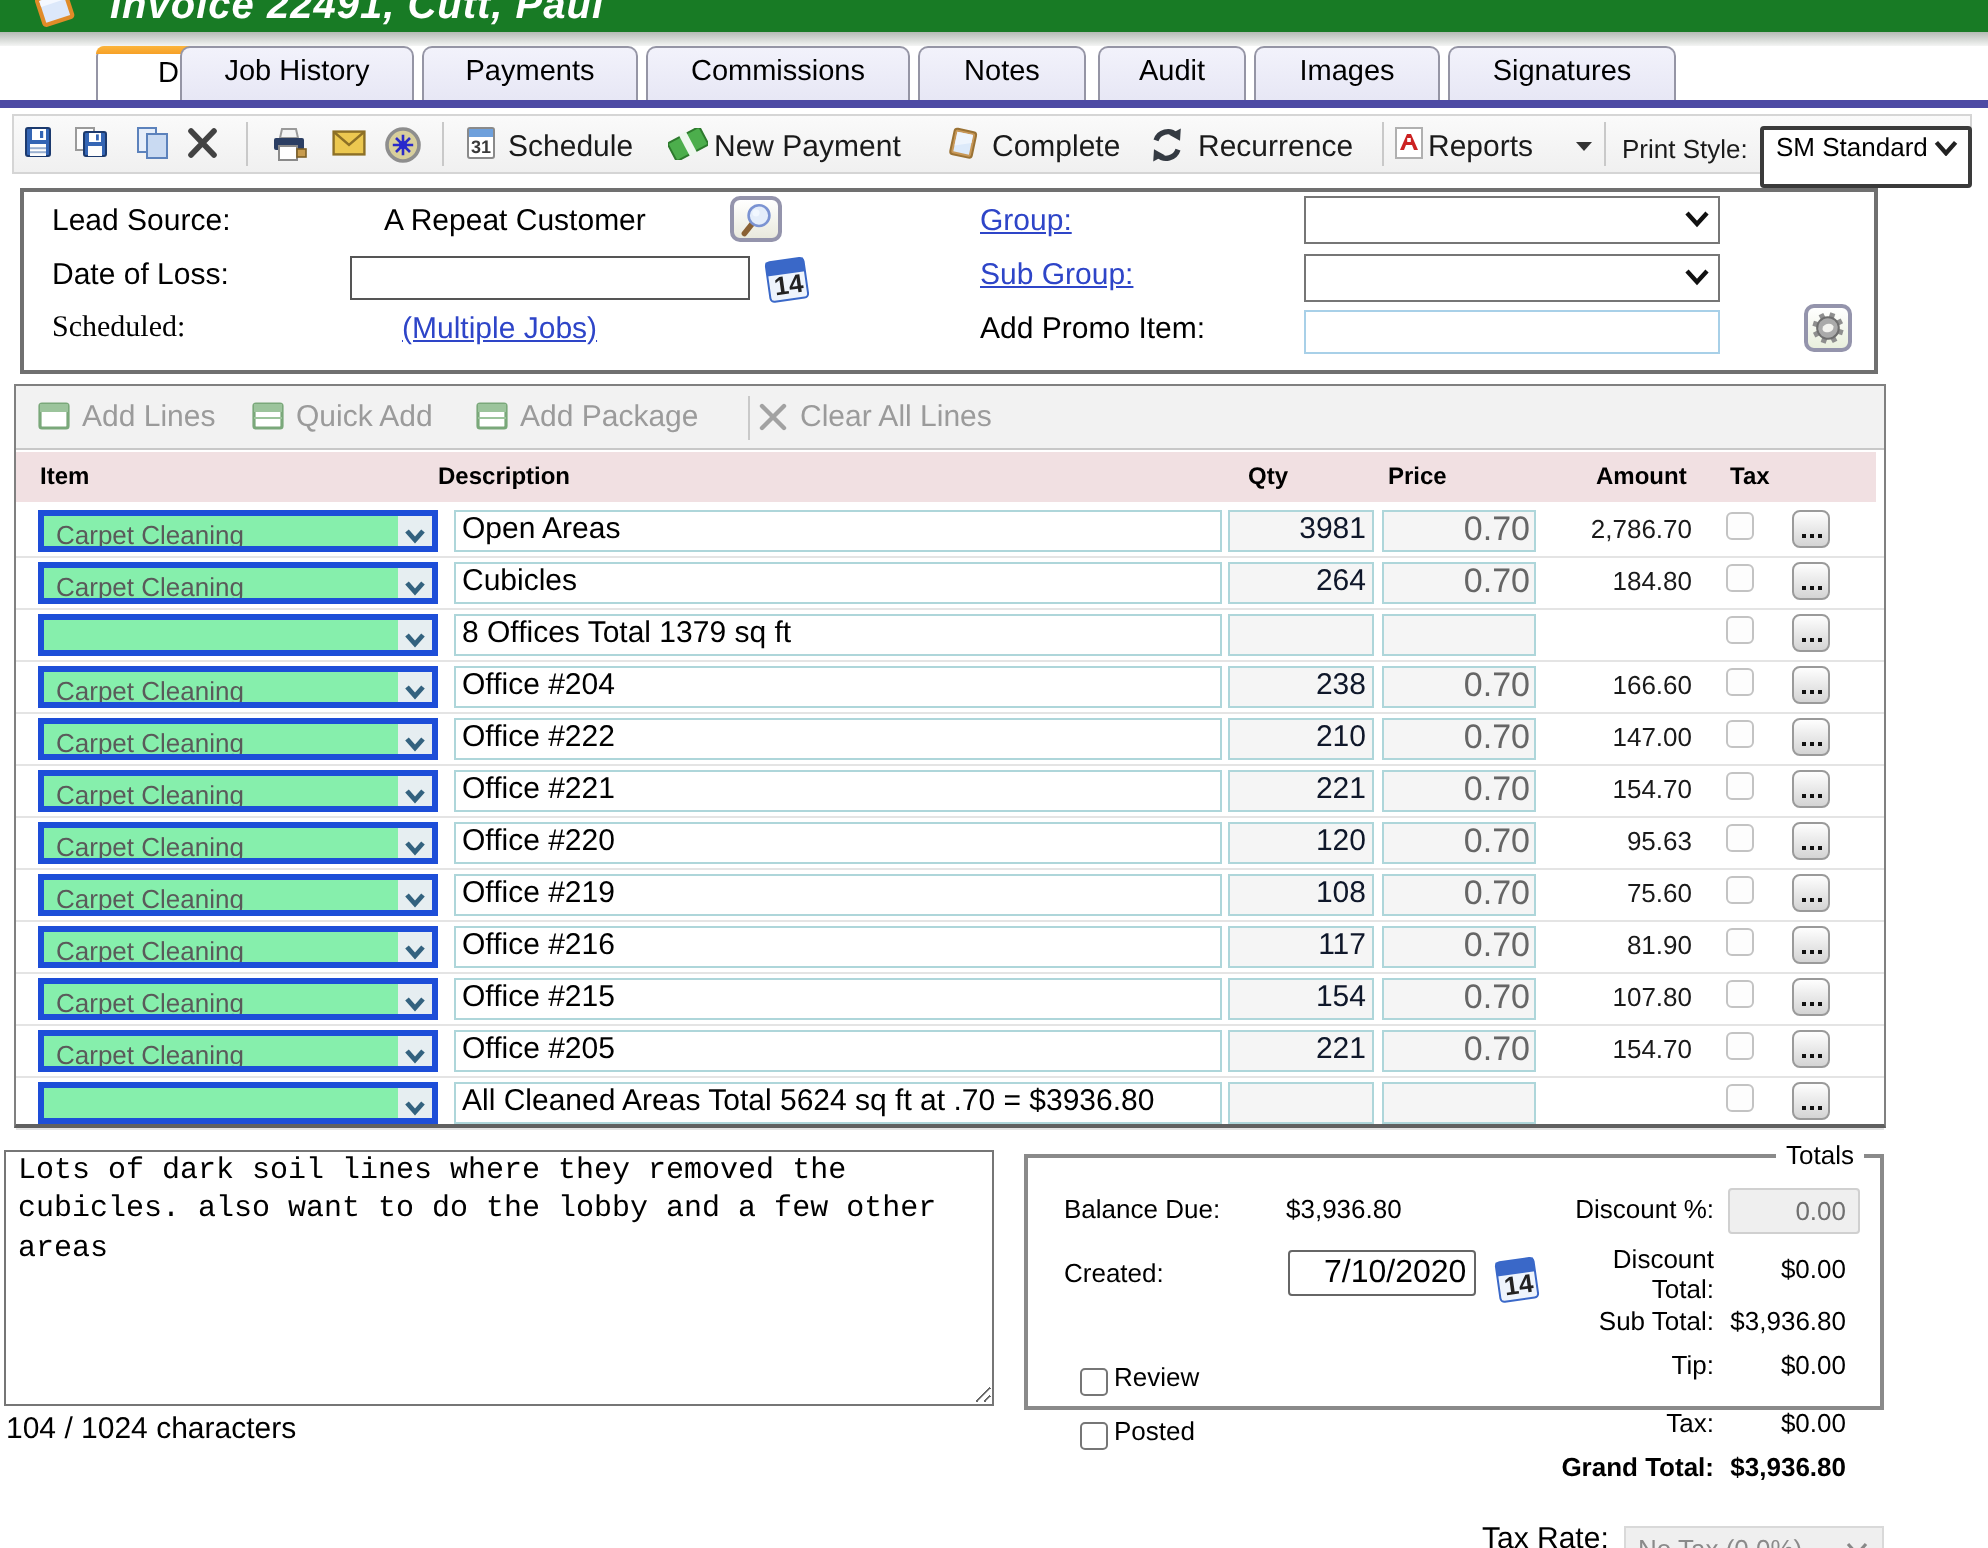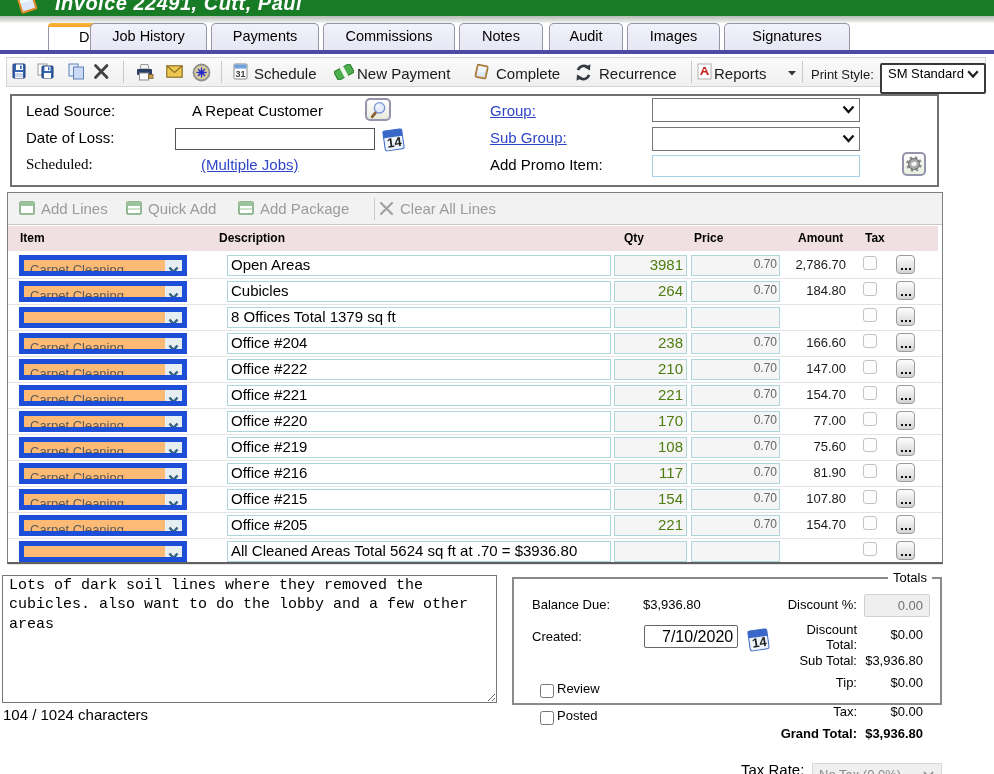--- a/index.html
+++ b/index.html
@@ -36,33 +36,33 @@
   
   #linespanel{position:absolute;left:7px;top:192px;width:936px;height:372px;box-sizing:border-box;
     border:1px solid #808080;border-bottom:2px solid #606060;background:#fff;}
   #linetb{position:absolute;left:0;top:0;width:100%;height:32px;box-sizing:border-box;
     background:#f2f2f2;border-bottom:1px solid #c8c8c8;}
   #linetb .t{position:absolute;top:7px;font-size:15px;color:#9b9b9b;white-space:nowrap;}
   #lhead{position:absolute;left:0;top:33px;width:930px;height:25px;background:#f1e0e2;
     font-size:12px;font-weight:bold;color:#000;}
   #lhead span{position:absolute;top:5px;}
   .lrow{position:absolute;left:0;width:934px;height:26px;border-bottom:1px solid #e4e4e4;}
-  .isel{position:absolute;left:11px;top:3px;width:168px;height:21px;box-sizing:border-box;
-    border:5px solid #1d4ed8;background:#fdba74;font-size:13px;color:#5a5a5a;
+  .isel{position:absolute;left:11px;top:3px;width:200px;height:21px;box-sizing:border-box;
+    border:3px solid #1d4ed8;background:#86efac;font-size:13px;color:#5a5a5a;
     padding:2px 0 0 6px;white-space:nowrap;overflow:hidden;}
   .isel .ar{position:absolute;right:0;top:0;width:17px;height:19px;background:#e6eef1;
     text-align:center;line-height:6px;}
   .dsc{position:absolute;left:219px;top:3px;width:384px;height:21px;box-sizing:border-box;
     border:1px solid #aed6da;background:#fff;font-size:15px;line-height:15px;color:#000;padding:1px 0 0 3px;
     white-space:nowrap;overflow:hidden;}
   .qty{position:absolute;left:606px;top:3px;width:73px;height:21px;box-sizing:border-box;
-    border:1px solid #aed6da;background:#f5f5f5;font-size:15px;line-height:15px;color:#4d7c0f;text-align:right;
+    border:1px solid #aed6da;background:#f5f5f5;font-size:15px;line-height:15px;color:#0f172a;text-align:right;
     padding:1px 3px 0 0;}
-  .prc{position:absolute;left:683px;top:3px;width:89px;height:21px;box-sizing:border-box;
-    border:1px solid #aed6da;background:#f5f5f5;font-size:12px;line-height:15px;color:#666;text-align:right;
+  .prc{position:absolute;left:683px;top:3px;width:77px;height:21px;box-sizing:border-box;
+    border:1px solid #aed6da;background:#f5f5f5;font-size:17px;line-height:15px;color:#666;text-align:right;
     padding:1px 2px 0 0;}
   .amt{position:absolute;left:758px;top:5px;width:80px;font-size:13px;color:#1a1a1a;text-align:right;}
   .cbx{position:absolute;left:855px;top:4px;width:14px;height:14px;box-sizing:border-box;
     border:1px solid #c3c3c3;border-radius:3px;background:#fdfdfd;}
   .dots{position:absolute;left:888px;top:3px;width:19px;height:19px;box-sizing:border-box;
     border:1px solid #9a9a9a;border-radius:4px;background:linear-gradient(#fefefe,#d4d4d4);
     text-align:center;}
   .dots i{display:inline-block;width:2px;height:2px;background:#111;margin:11px 1px 0 1px;}
   
   #noteta{position:absolute;left:2px;top:575px;width:495px;height:128px;box-sizing:border-box;
@@ -88,21 +88,21 @@
 </div>
 <div id="gradstrip"></div>
 <div id="tabs">
   <div class="tab active" style="left:6px;width:99px;margin-left:42px;">Detail</div>
   <div class="tab" style="left:90px;width:117px;">Job History</div>
   <div class="tab" style="left:211px;width:108px;">Payments</div>
   <div class="tab" style="left:323px;width:132px;">Commissions</div>
   <div class="tab" style="left:459px;width:84px;">Notes</div>
   <div class="tab" style="left:549px;width:74px;">Audit</div>
   <div class="tab" style="left:627px;width:93px;">Images</div>
-  <div class="tab" style="left:724px;width:126px;">Signatures</div>
+  <div class="tab" style="left:724px;width:114px;">Signatures</div>
 </div>
 <div id="purpleline"></div>
 <div id="toolbar">
   <svg class="ic" style="left:5px" width="14" height="16" viewBox="0 0 14 16">
     <path d="M1 2 Q1 1 2 1 L12 1 Q13 1 13 2 L13 14 Q13 15 12 15 L2 15 Q1 15 1 14 Z" fill="#3465b4" stroke="#1c3a6e"></path>
     <rect x="4" y="1.5" width="7" height="5.5" fill="#ffffff"></rect>
     <rect x="8" y="2.5" width="1.6" height="3.5" fill="#3465b4"></rect>
     <rect x="3" y="9" width="8" height="6" fill="#fdfdfd"></rect>
     <rect x="3" y="10.6" width="8" height="1" fill="#9ab0d0"></rect>
     <rect x="3" y="12.6" width="8" height="1" fill="#9ab0d0"></rect>
@@ -336,23 +336,23 @@
   <div class="prc">0.70</div>
   <div class="amt">154.70</div>
   <div class="cbx"></div>
   <div class="dots"><i></i><i></i><i></i></div>
       </div>
       <div class="lrow" style="top:215px">
   <div class="isel">Carpet Cleaning<span class="ar"><svg width="11" height="8" viewBox="0 0 11 8" style="margin-top:6px">
               <path d="M1.5 1.5 L5.5 6 L9.5 1.5" fill="none" stroke="#33627f" stroke-width="2.4"></path>
             </svg></span></div>
   <div class="dsc">Office #220</div>
-  <div class="qty">170</div>
-  <div class="prc">0.70</div>
-  <div class="amt">77.00</div>
+  <div class="qty">120</div>
+  <div class="prc">0.70</div>
+  <div class="amt">95.63</div>
   <div class="cbx"></div>
   <div class="dots"><i></i><i></i><i></i></div>
       </div>
       <div class="lrow" style="top:241px">
   <div class="isel">Carpet Cleaning<span class="ar"><svg width="11" height="8" viewBox="0 0 11 8" style="margin-top:6px">
               <path d="M1.5 1.5 L5.5 6 L9.5 1.5" fill="none" stroke="#33627f" stroke-width="2.4"></path>
             </svg></span></div>
   <div class="dsc">Office #219</div>
   <div class="qty">108</div>
   <div class="prc">0.70</div>

